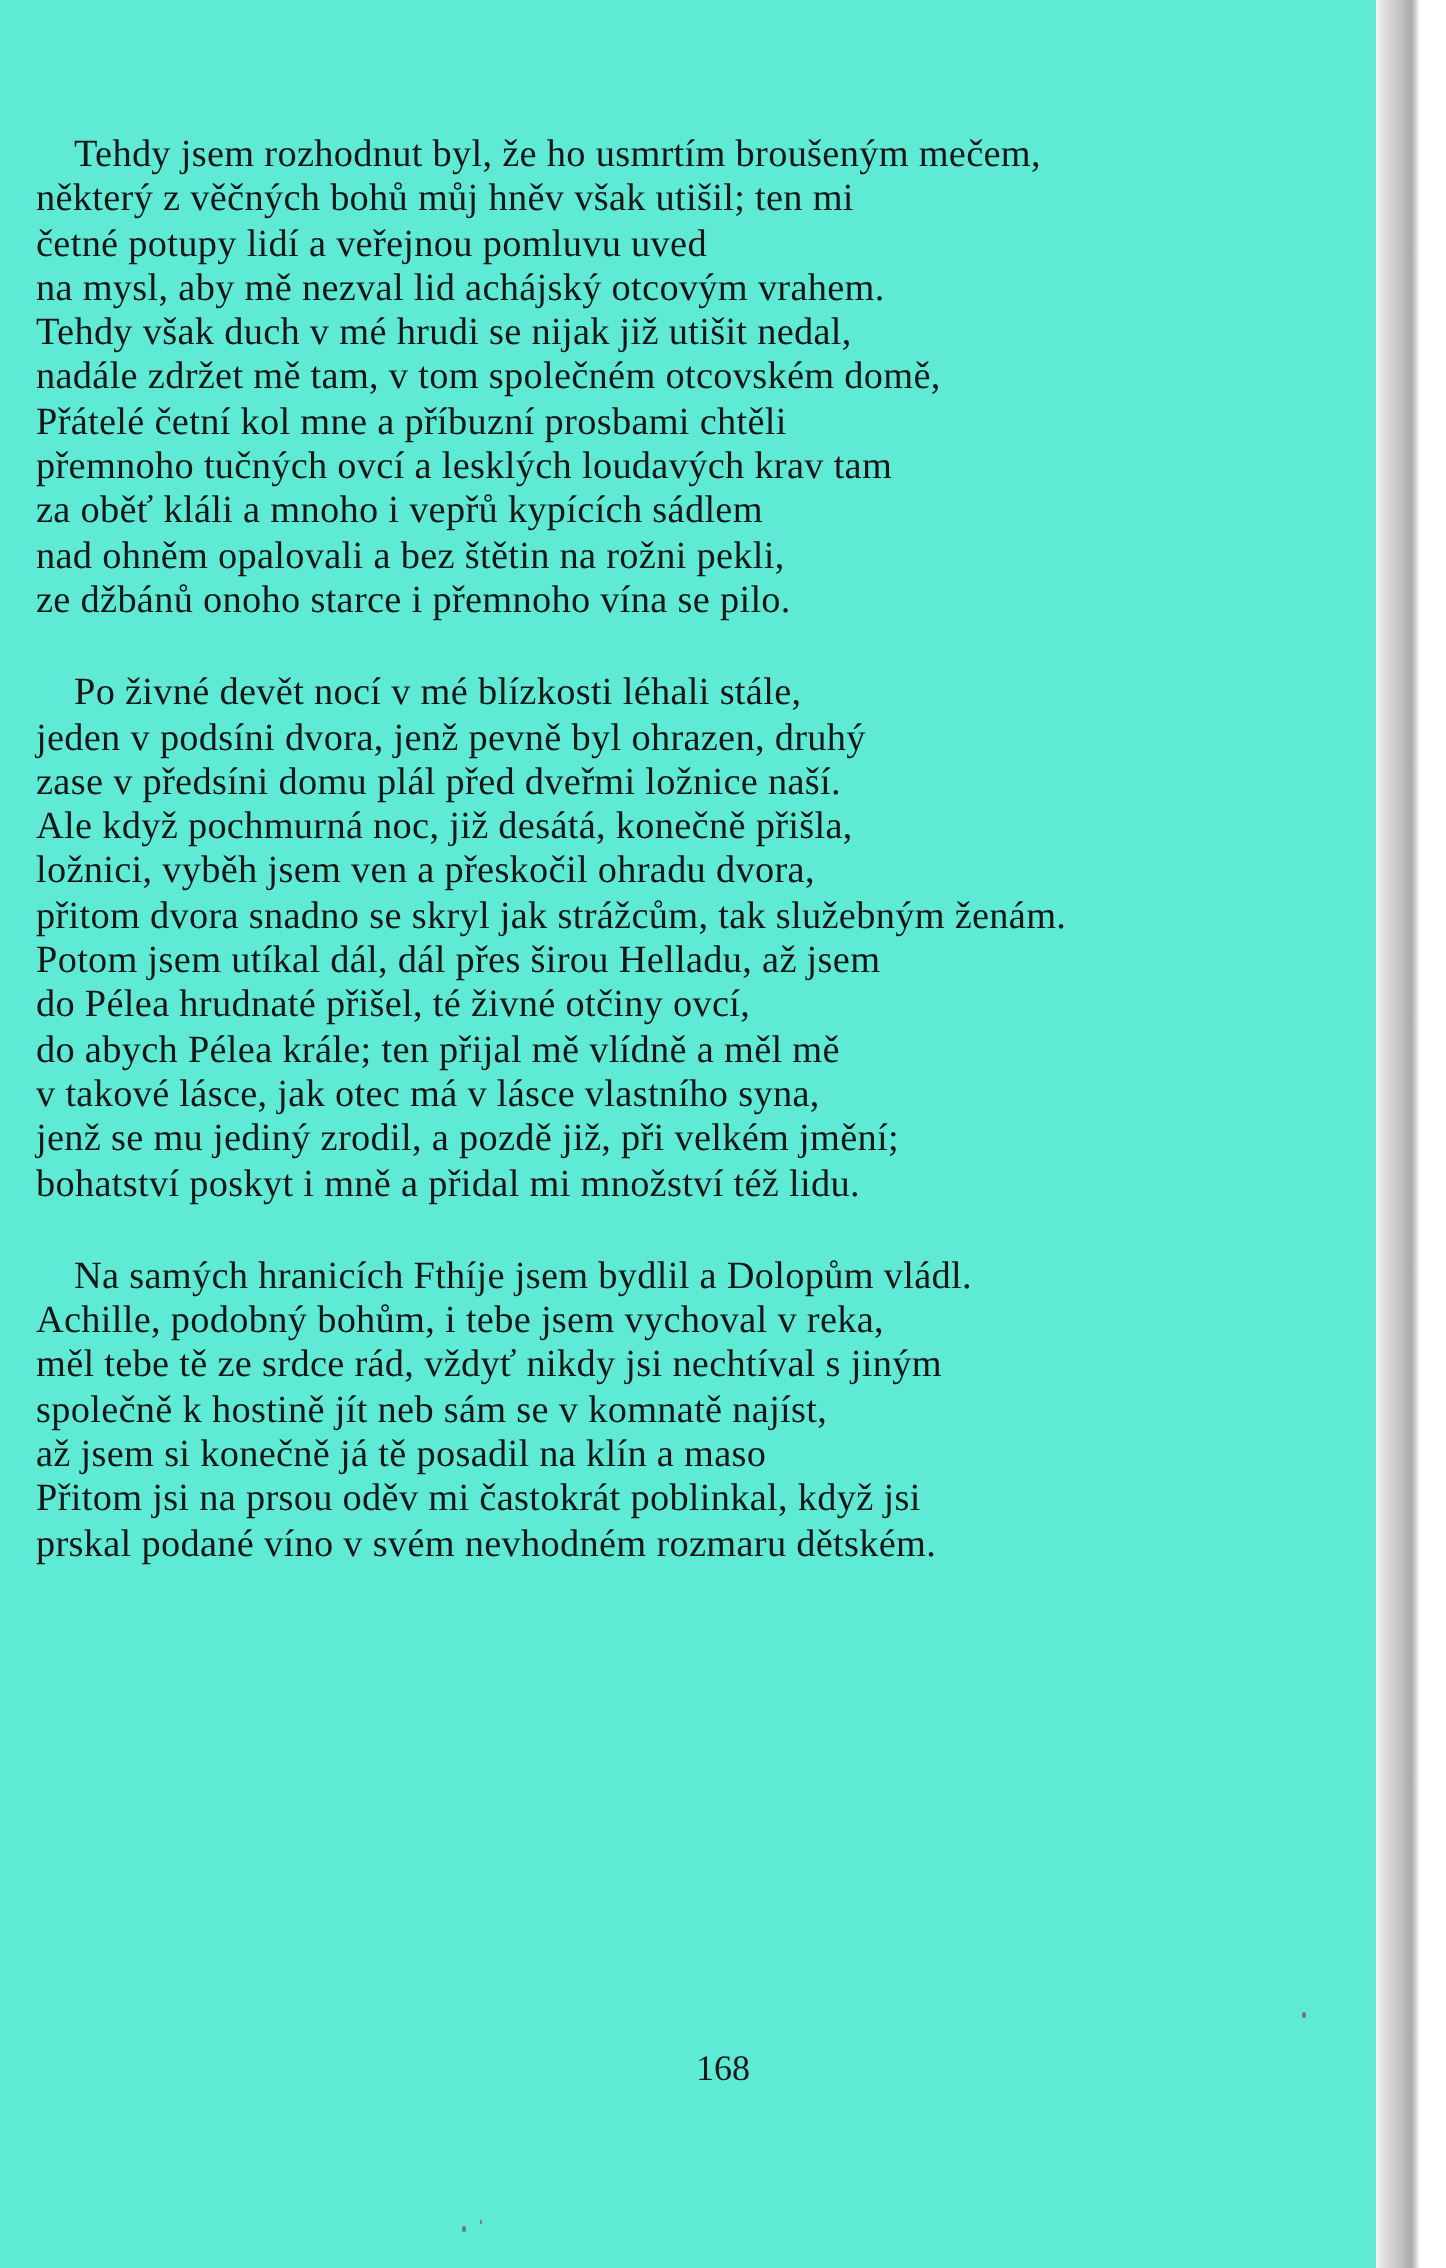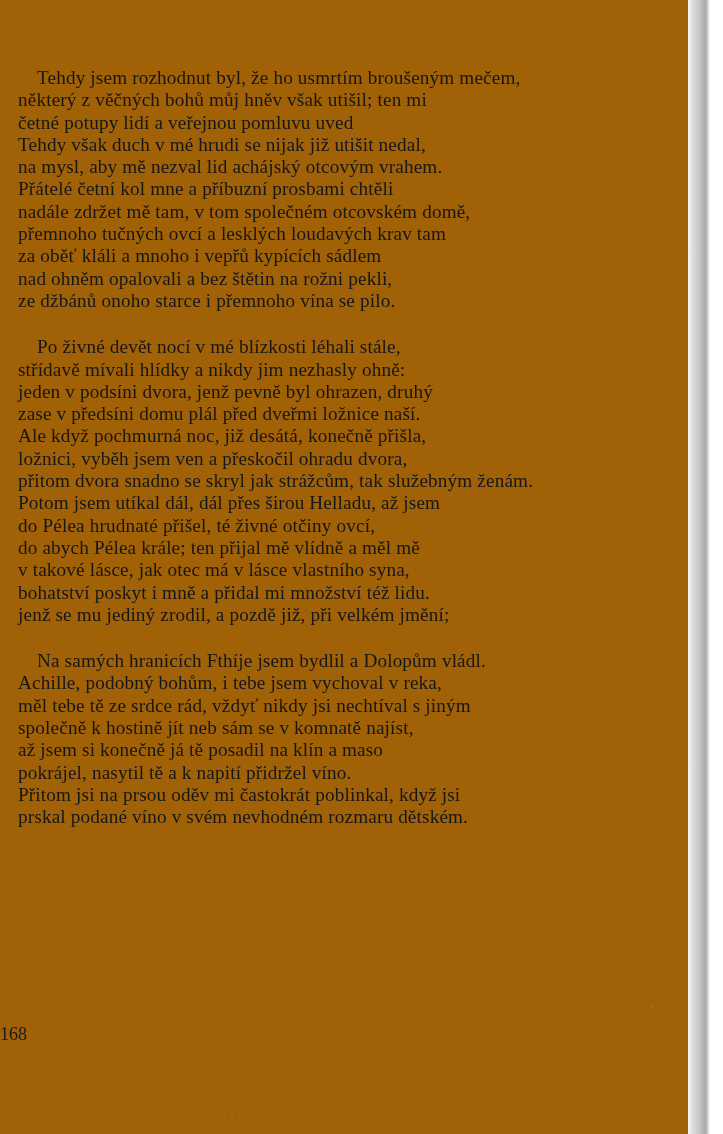--- a/index.html
+++ b/index.html
@@ -14,21 +14,21 @@
       overflow: hidden;
       font-family: "DejaVu Serif", "Liberation Serif", serif;
       color: #161616;
     }
     .page {
       position: absolute;
       left: 0;
       top: 0;
       width: 723px;
       height: 1134px;
-      background: #a16207;
+      background: #5eead4;
     }
     .binding-shadow {
       position: absolute;
       top: 0;
       left: 688px;
       width: 22px;
       height: 1134px;
       background: linear-gradient(to right,
         #f4f4f4 0%,
         #d9d9d9 25%,
@@ -65,21 +65,21 @@
       transform-origin: left center;
     }
     .line.indent {
       padding-left: 19px;
     }
     .page-number {
       position: absolute;
       left: 0;
       width: 723px;
       top: 1024px;
-      text-align: left;
+      text-align: center;
       font-family: "Liberation Serif", "DejaVu Serif", serif;
       font-size: 18px;
       color: #1a1a1a;
     }
     .speck {
       position: absolute;
       width: 2px;
       height: 3px;
       background: #777;
       border-radius: 1px;
@@ -91,53 +91,51 @@
 <div class="page">
   <div class="binding-shadow"></div>
   <div class="binding-edge"></div>
 
   <div class="text-block">
 
     <div class="stanza">
       <span class="line indent">Tehdy jsem rozhodnut byl, že ho usmrtím broušeným mečem,</span>
       <span class="line">některý z věčných bohů můj hněv však utišil; ten mi</span>
       <span class="line">četné potupy lidí a veřejnou pomluvu uved</span>
+      <span class="line">na mysl, aby mě nezval lid achájský otcovým vrahem.</span>
       <span class="line">Tehdy však duch v mé hrudi se nijak již utišit nedal,</span>
-      <span class="line">na mysl, aby mě nezval lid achájský otcovým vrahem.</span>
+      <span class="line">nadále zdržet mě tam, v tom společném otcovském domě,</span>
       <span class="line">Přátelé četní kol mne a příbuzní prosbami chtěli</span>
-      <span class="line">nadále zdržet mě tam, v tom společném otcovském domě,</span>
       <span class="line">přemnoho tučných ovcí a lesklých loudavých krav tam</span>
       <span class="line">za oběť kláli a mnoho i vepřů kypících sádlem</span>
       <span class="line">nad ohněm opalovali a bez štětin na rožni pekli,</span>
       <span class="line">ze džbánů onoho starce i přemnoho vína se pilo.</span>
     </div>
 
     <div class="stanza">
       <span class="line indent">Po živné devět nocí v mé blízkosti léhali stále,</span>
-      <span class="line">střídavě mívali hlídky a nikdy jim nezhasly ohně:</span>
       <span class="line">jeden v podsíni dvora, jenž pevně byl ohrazen, druhý</span>
       <span class="line">zase v předsíni domu plál před dveřmi ložnice naší.</span>
       <span class="line">Ale když pochmurná noc, již desátá, konečně přišla,</span>
       <span class="line">ložnici, vyběh jsem ven a přeskočil ohradu dvora,</span>
       <span class="line">přitom dvora snadno se skryl jak strážcům, tak služebným ženám.</span>
       <span class="line">Potom jsem utíkal dál, dál přes širou Helladu, až jsem</span>
       <span class="line">do Pélea hrudnaté přišel, té živné otčiny ovcí,</span>
       <span class="line">do abych Pélea krále; ten přijal mě vlídně a měl mě</span>
       <span class="line">v takové lásce, jak otec má v lásce vlastního syna,</span>
+      <span class="line">jenž se mu jediný zrodil, a pozdě již, při velkém jmění;</span>
       <span class="line">bohatství poskyt i mně a přidal mi množství též lidu.</span>
-      <span class="line">jenž se mu jediný zrodil, a pozdě již, při velkém jmění;</span>
     </div>
 
     <div class="stanza">
       <span class="line indent">Na samých hranicích Fthíje jsem bydlil a Dolopům vládl.</span>
       <span class="line">Achille, podobný bohům, i tebe jsem vychoval v reka,</span>
       <span class="line">měl tebe tě ze srdce rád, vždyť nikdy jsi nechtíval s jiným</span>
       <span class="line">společně k hostině jít neb sám se v komnatě najíst,</span>
       <span class="line">až jsem si konečně já tě posadil na klín a maso</span>
-      <span class="line">pokrájel, nasytil tě a k napití přidržel víno.</span>
       <span class="line">Přitom jsi na prsou oděv mi častokrát poblinkal, když jsi</span>
       <span class="line">prskal podané víno v svém nevhodném rozmaru dětském.</span>
     </div>
   </div>
 
   <div class="page-number">168</div>
 
   <div class="speck" style="left:651px; top:1006px;"></div>
   <div class="speck" style="left:231px; top:1113px;"></div>
   <div class="speck" style="left:240px; top:1110px; width:1px; height:2px;"></div>

